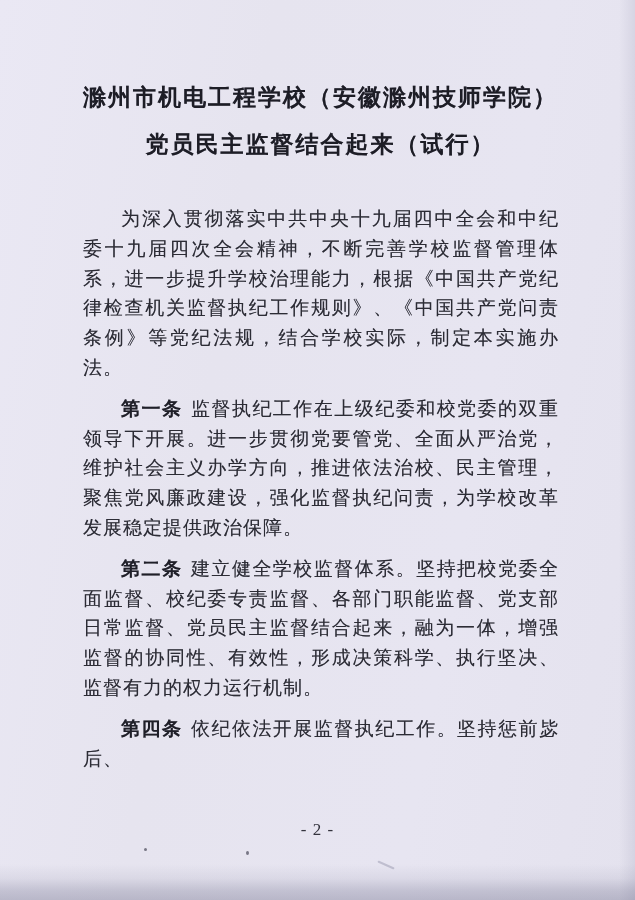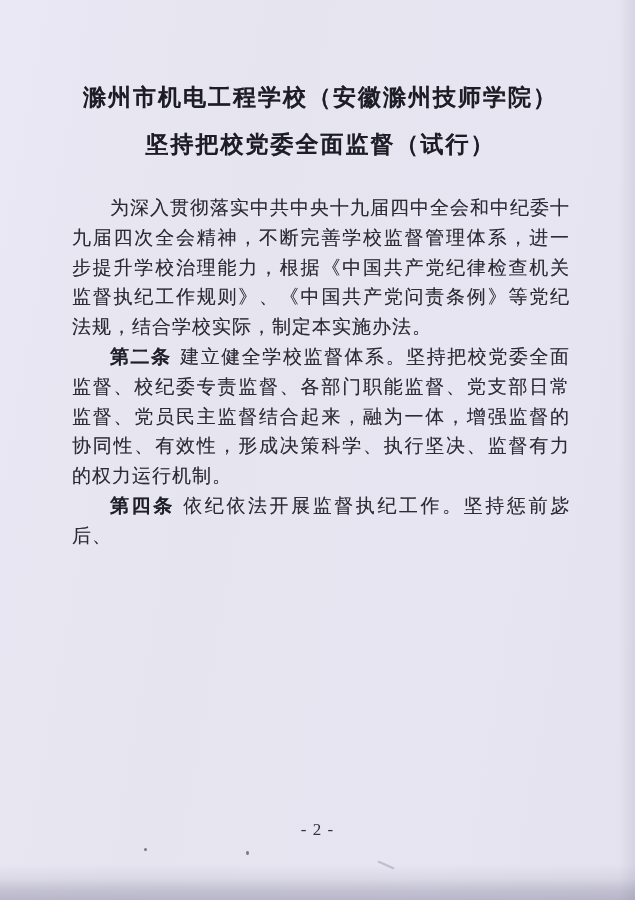--- a/index.html
+++ b/index.html
@@ -36,21 +36,21 @@
     width: 498px;
     font-size: 19px;
     line-height: 29.8px;
     letter-spacing: 1px;
     text-align: justify;
     text-justify: inter-ideograph;
     color: #2c2c35;
     text-shadow: 0 0 0.5px rgba(40,40,55,0.45);
   }
   .content p {
-    margin: 0;
+    margin: 11px;
     text-indent: 2em;
   }
   .chapter-heading {
     margin: 0;
     text-align: center;
     text-indent: 0;
     font-weight: bold;
     color: #1f1f28;
   }
   .article-label {
@@ -110,28 +110,29 @@
     border-radius: 2px;
   }
 </style>
 </head>
 <body>
 
 <div class="page">
 
   <div class="title-block">
     <div>滁州市机电工程学校（安徽滁州技师学院）</div>
-    <div>坚持把校党委全面监督（试行）</div>
+    <div>党员民主监督结合起来（试行）</div>
   </div>
 
   <div class="content">
 
     <p>为深入贯彻落实中共中央十九届四中全会和中纪委十九届四次全会精神，不断完善学校监督管理体系，进一步提升学校治理能力，根据《中国共产党纪律检查机关监督执纪工作规则》、《中国共产党问责条例》等党纪法规，结合学校实际，制定本实施办法。</p>
 
 
+    <p><span class="article-label">第一条</span><span>监督执纪工作在上级纪委和校党委的双重领导下开展。进一步贯彻党要管党、全面从严治党，维护社会主义办学方向，推进依法治校、民主管理，聚焦党风廉政建设，强化监督执纪问责，为学校改革发展稳定提供政治保障。</span></p>
 
     <p><span class="article-label">第二条</span><span>建立健全学校监督体系。坚持把校党委全面监督、校纪委专责监督、各部门职能监督、党支部日常监督、党员民主监督结合起来，融为一体，增强监督的协同性、有效性，形成决策科学、执行坚决、监督有力的权力运行机制。</span></p>
 
 
     <p><span class="article-label">第四条</span><span>依纪依法开展监督执纪工作。坚持惩前毖后、</span></p>
 
   </div>
 
   <div class="page-number">- 2 -</div>
 

